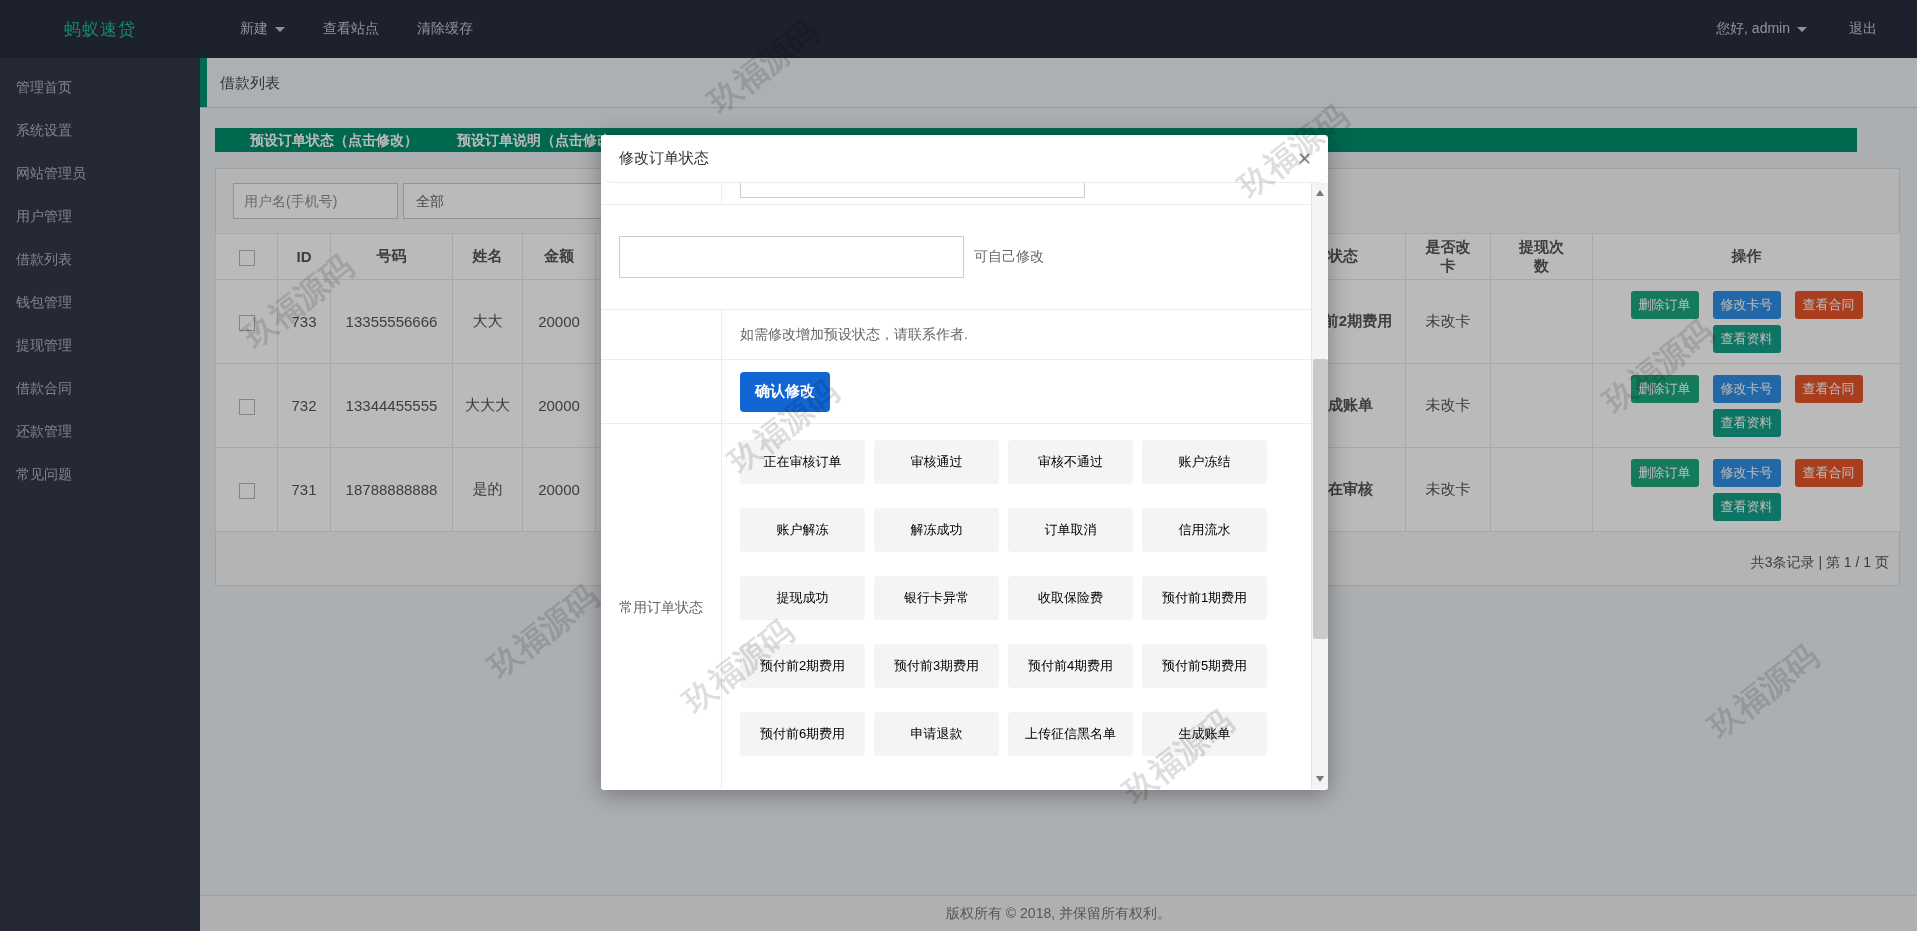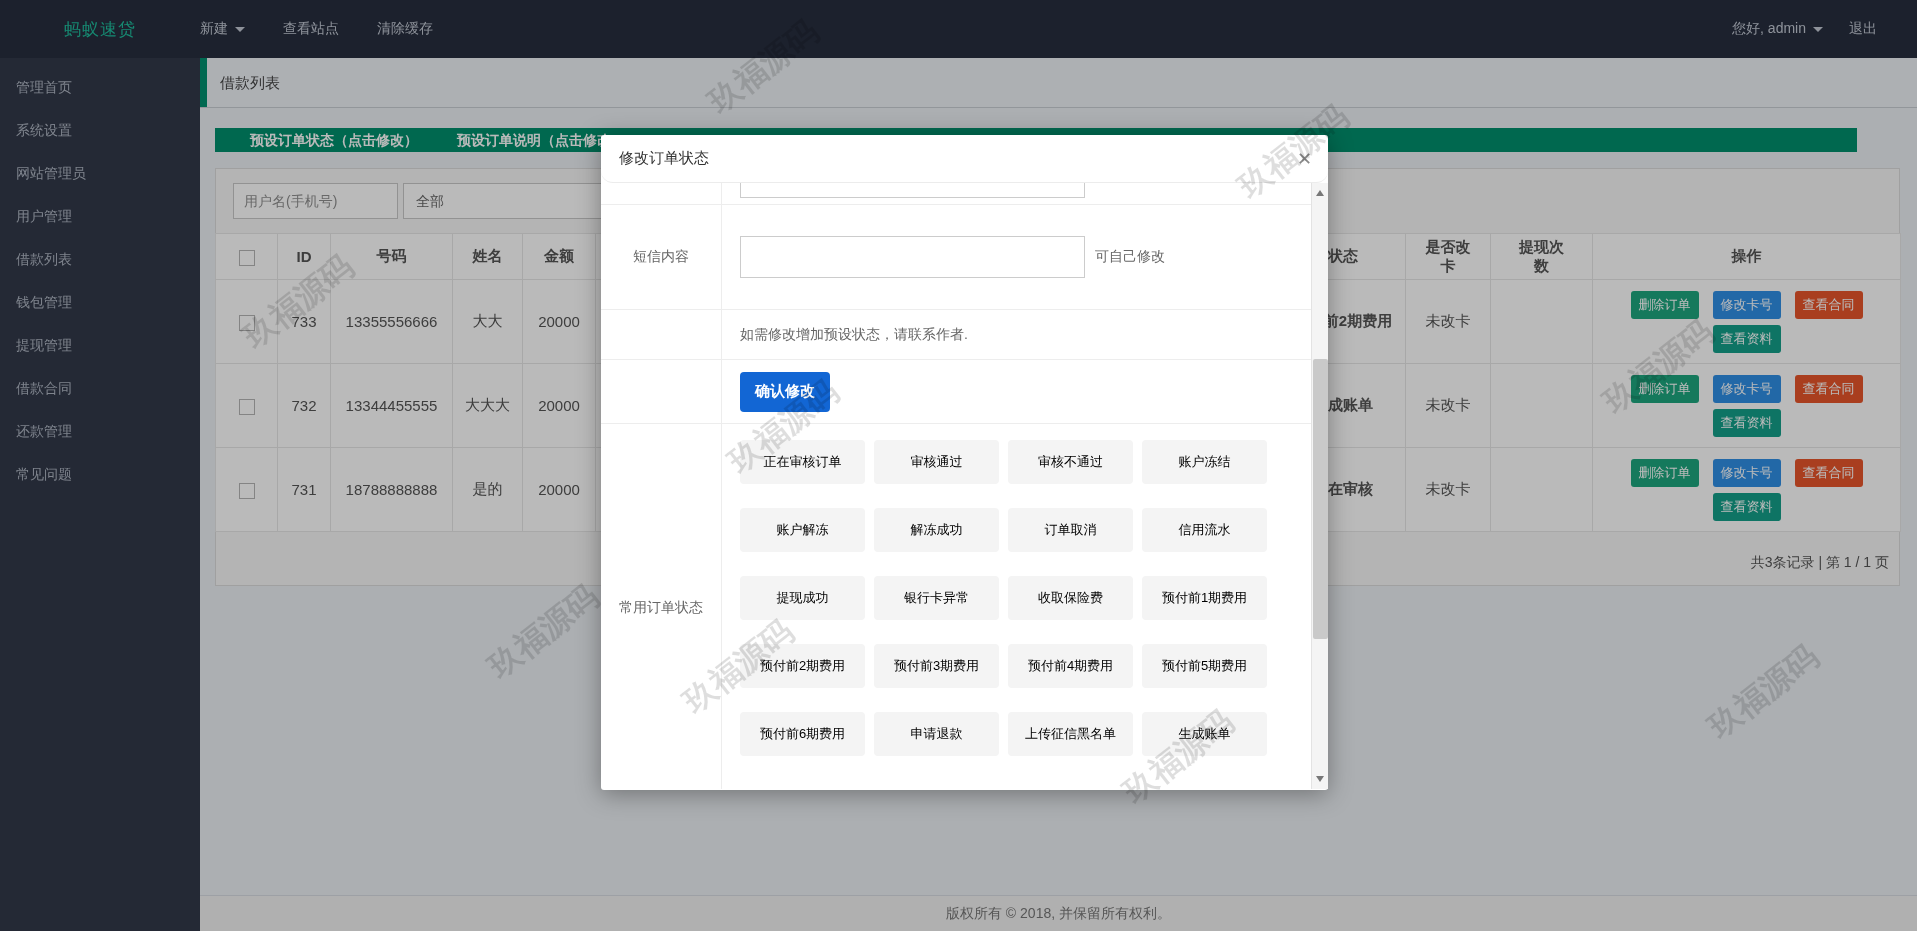--- a/index.html
+++ b/index.html
@@ -3,24 +3,24 @@
 <meta charset="utf-8">
 <style>
   * { margin:0; padding:0; box-sizing:border-box; }
   html,body { width:1917px; height:931px; overflow:hidden; }
   body { font-family:"Liberation Sans","DejaVu Sans",sans-serif; background:#ecf0f5; }
   #app { position:relative; width:1917px; height:931px; }
 
   
   .navbar { position:absolute; left:0; top:0; width:1917px; height:58px; background:#272e3e; display:flex; align-items:center; z-index:1; }
   .logo { width:200px; text-align:center; color:#1fbc9c; font-size:17px; letter-spacing:1px; }
-  .nav-menu { display:flex; align-items:center; gap:38px; }
+  .nav-menu { display:flex; align-items:center; margin-left:40px; gap:38px; }
   .nav-item { color:#c3c9d4; font-size:14px; display:flex; align-items:center; gap:7px; cursor:pointer; }
   .caret { width:0; height:0; border-left:5px solid transparent; border-right:5px solid transparent; border-top:5px solid #c3c9d4; display:inline-block; }
-  .nav-right { margin-left:auto; display:flex; align-items:center; gap:26px; padding-right:40px; }
+  .nav-right { margin-left:auto; display:flex; align-items:center; gap:42px; padding-right:40px; }
 
   
   .sidebar { position:absolute; left:0; top:58px; width:200px; height:873px; background:#323949; padding-top:8px; z-index:1; }
   .sidebar .side-item { height:43px; line-height:43px; padding-left:16px; color:#aeb5c2; font-size:14px; cursor:pointer; }
 
   
   .crumb { position:absolute; left:200px; top:58px; width:1717px; height:50px; background:#eef1f6; border-bottom:1px solid #c9ced4; z-index:1; }
   .crumb-accent { position:absolute; left:0; top:0; width:7px; height:49px; background:#00916f; }
   .crumb-title { position:absolute; left:20px; top:0; line-height:49px; font-size:15px; color:#444; }
 
@@ -263,21 +263,20 @@
     </div>
     <div class="m-body">
       <div class="m-form">
         <div class="m-row row-partial">
           <div class="m-label"></div>
           <div class="m-field">
               <div class="sliver"></div>
             </div>
         </div>
         <div class="m-row row-sms">
-          <div class="m-label">短信内容</div>
           <div class="m-field">
             <input class="sms-input" value="" style="">
             <span class="sms-hint">可自己修改</span>
           </div>
         </div>
         <div class="m-row row-note">
           <div class="m-label"></div>
           <div class="m-field">如需修改增加预设状态，请联系作者.</div>
         </div>
         <div class="m-row row-confirm">

